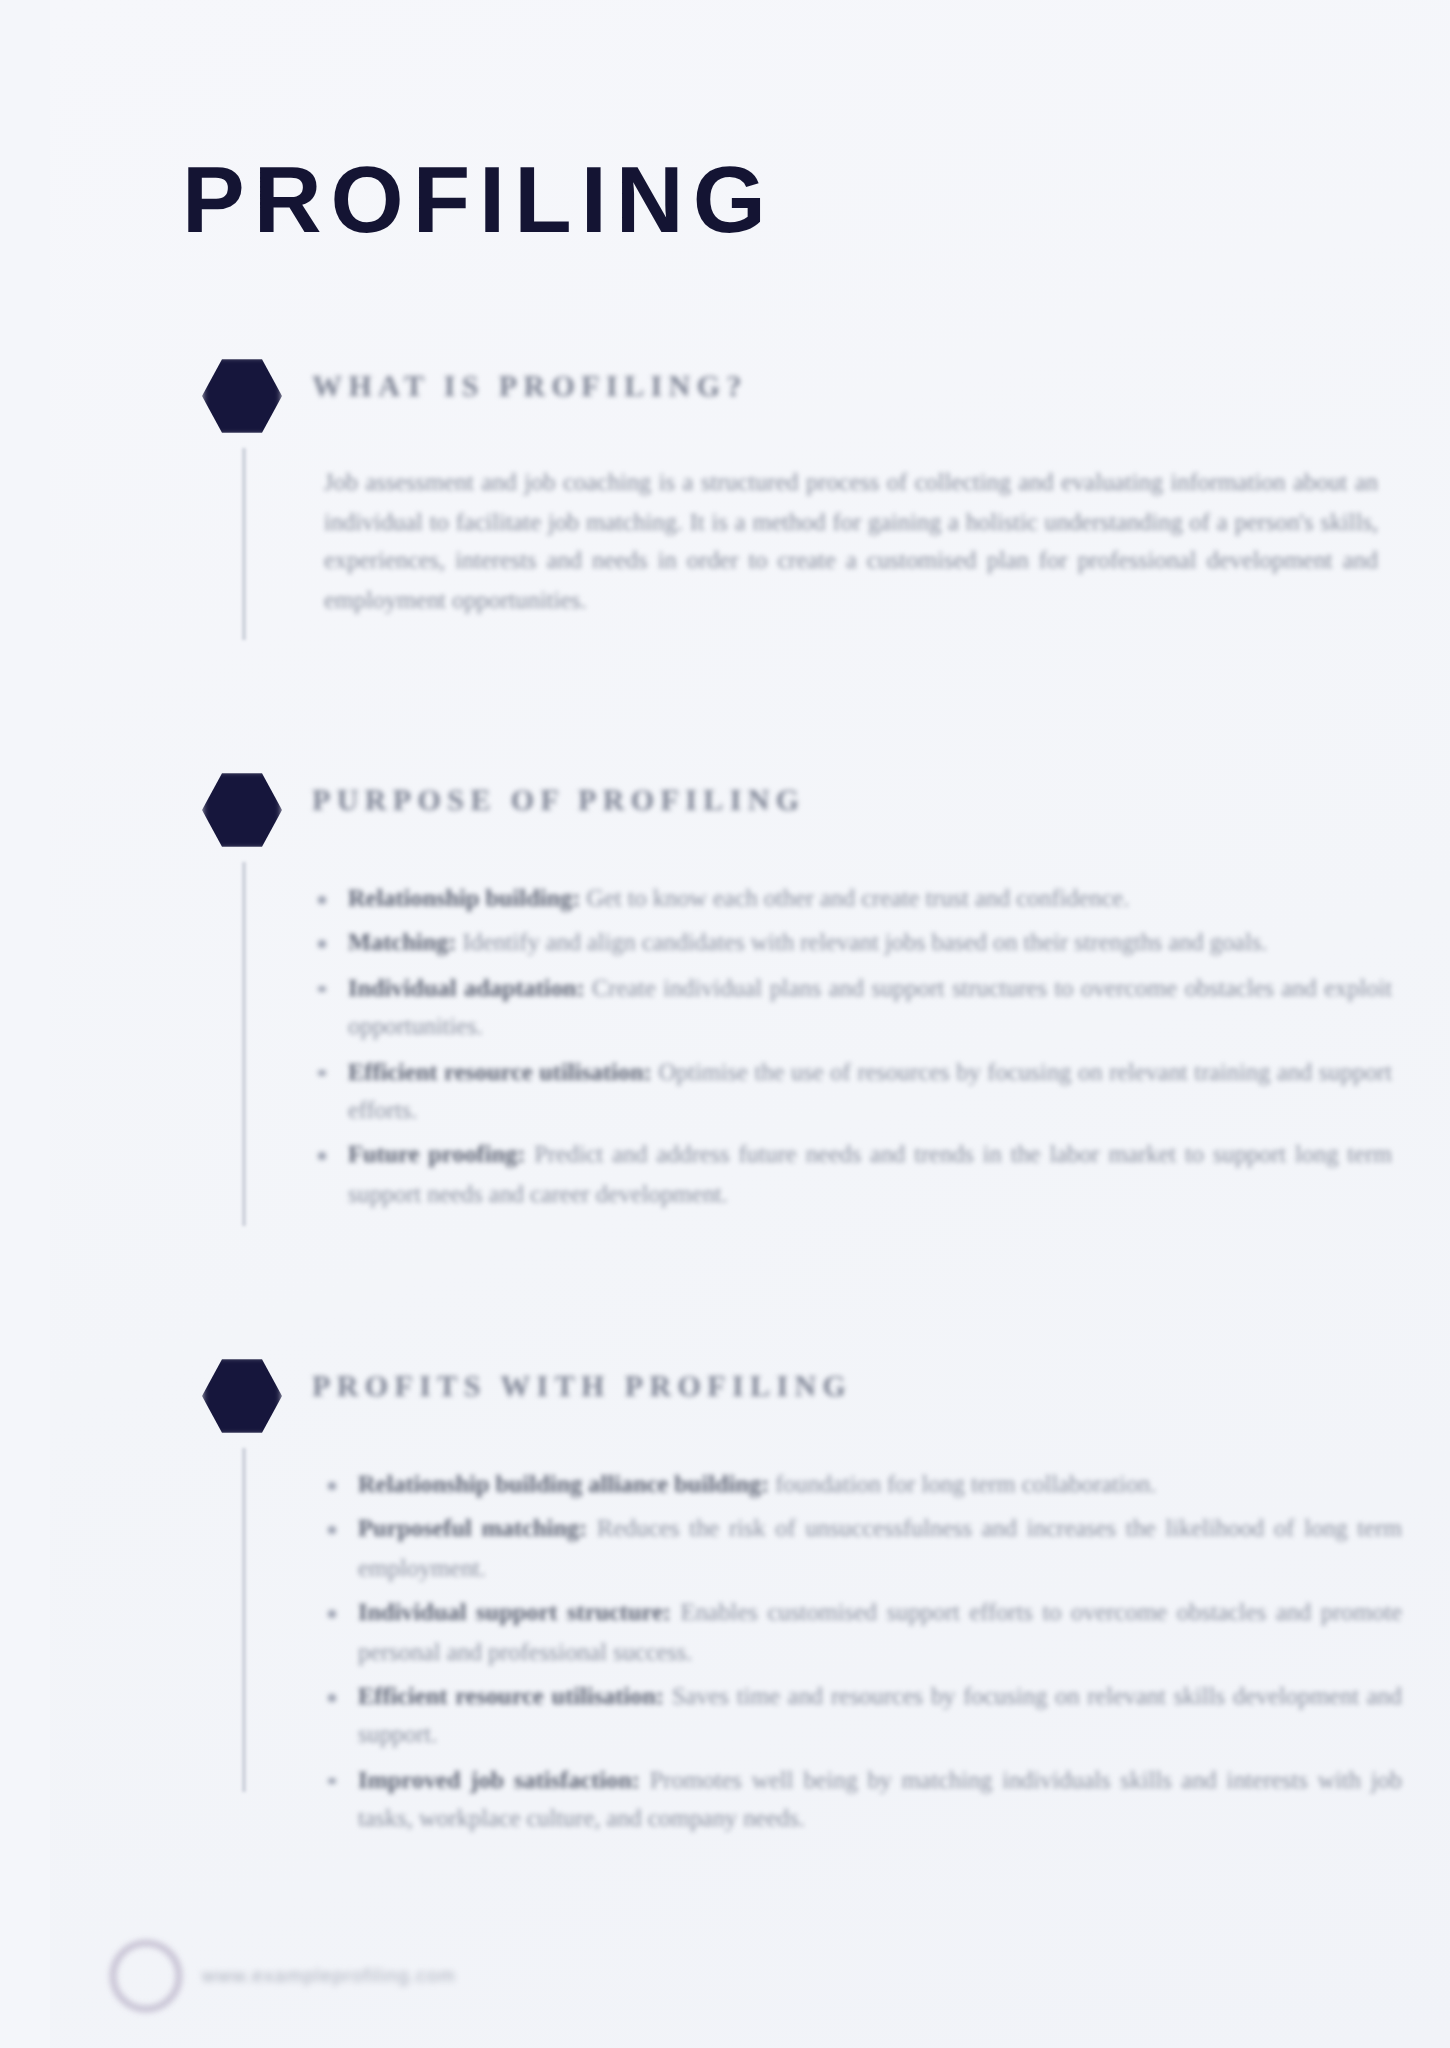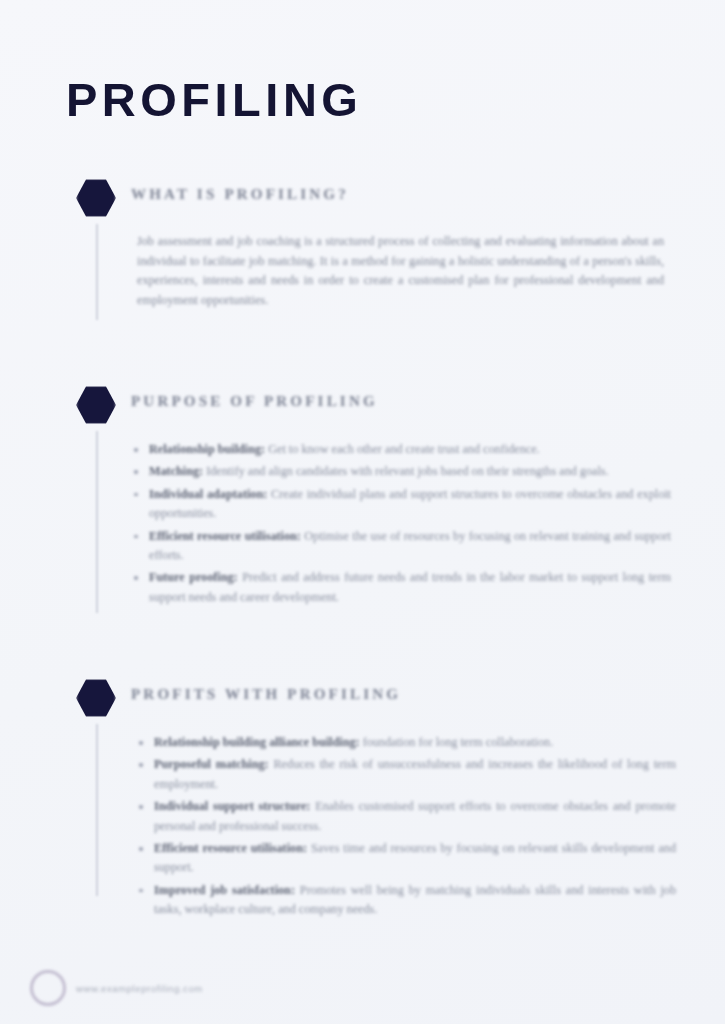--- a/index.html
+++ b/index.html
@@ -12,20 +12,21 @@
     background: #f4f6fa;
     font-family: "Liberation Serif", serif;
     overflow: hidden;
     position: relative;
   }
 
   .page {
     position: absolute;
     inset: 0;
     background: linear-gradient(160deg, #f6f7fb 0%, #f3f5f9 55%, #f1f3f8 100%);
+    margin-left: 25px;
   }
 
   
   .title {
     position: absolute;
     left: 66px;
     top: 76px;
     font-family: "Liberation Sans", sans-serif;
     font-weight: bold;
     font-size: 47px;

